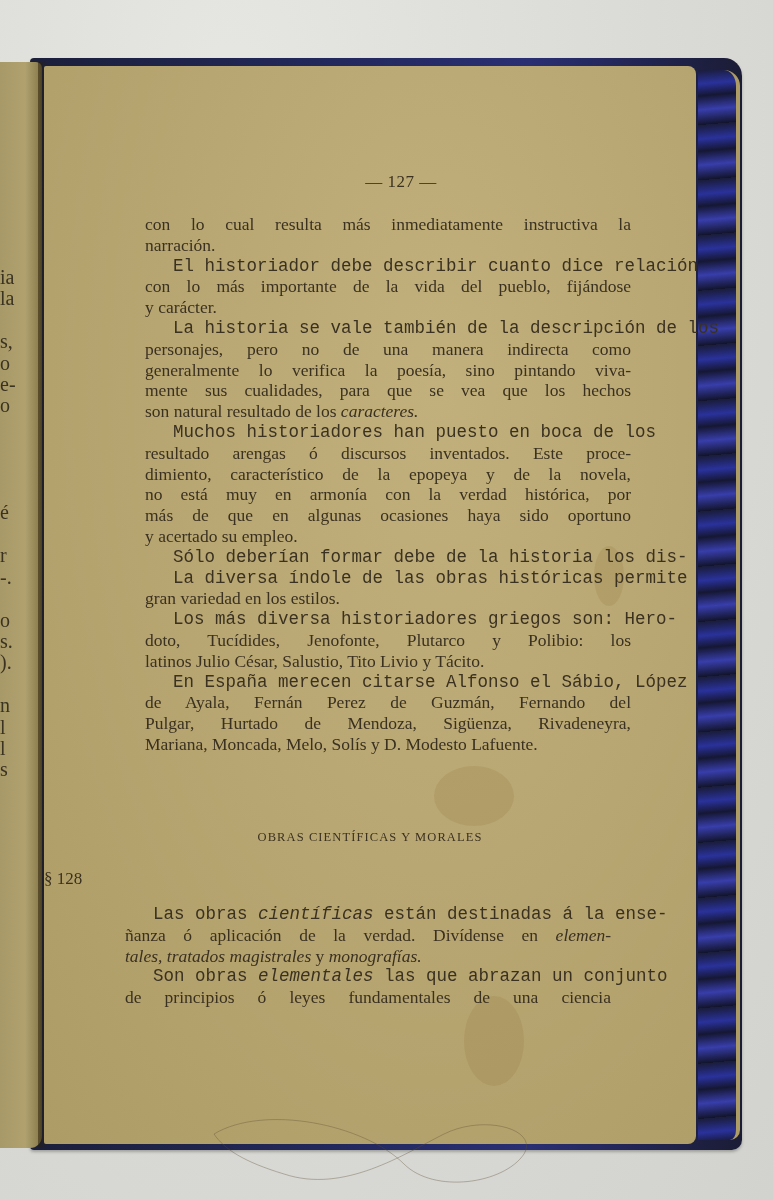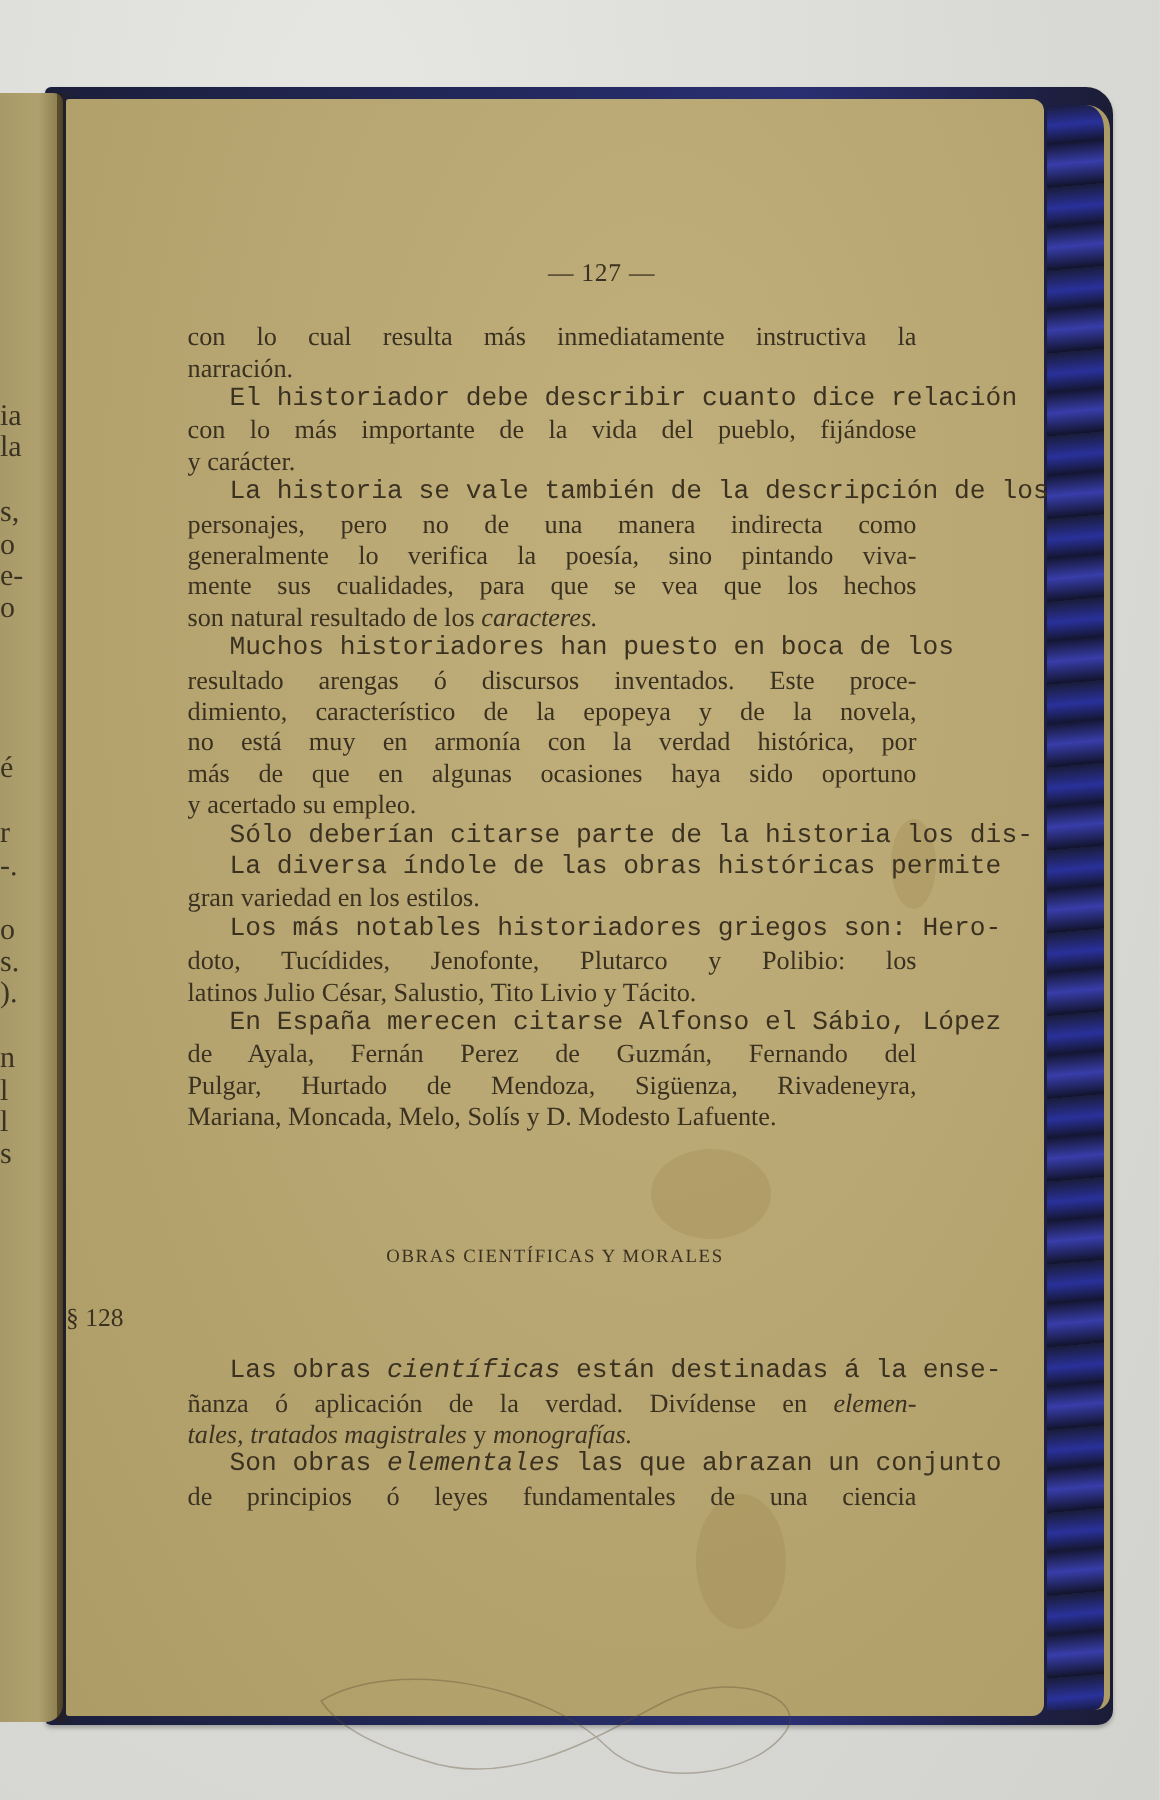--- a/index.html
+++ b/index.html
@@ -161,41 +161,41 @@
 </div>
 <div class="spine-shadow"></div>
 
 <div class="page">
   <div class="page-stain" style="left:390px;top:700px;width:80px;height:60px;"></div>
   <div class="page-stain" style="left:420px;top:930px;width:60px;height:90px;"></div>
   <div class="page-stain" style="left:550px;top:480px;width:30px;height:60px;"></div>
 
   <div class="folio">— 127 —</div>
 
-  <div class="text-block" id="body-text" style="top:148px;">
+  <div class="text-block" id="body-text" style="top:148px;margin-left:20px;">
       <span class="line">con lo cual resulta más inmediatamente instructiva la</span>
       <span class="line last">narración.</span>
       <span class="line indent">El historiador debe describir cuanto dice relación</span>
       <span class="line">con lo más importante de la vida del pueblo, fijándose</span>
       <span class="line last">y carácter.</span>
       <span class="line indent">La historia se vale también de la descripción de los</span>
       <span class="line">personajes, pero no de una manera indirecta como</span>
       <span class="line">generalmente lo verifica la poesía, sino pintando viva-</span>
       <span class="line">mente sus cualidades, para que se vea que los hechos</span>
       <span class="line last">son natural resultado de los<em> caracteres.</em></span>
       <span class="line indent">Muchos historiadores han puesto en boca de los</span>
       <span class="line">resultado arengas ó discursos inventados. Este proce-</span>
       <span class="line">dimiento, característico de la epopeya y de la novela,</span>
       <span class="line">no está muy en armonía con la verdad histórica, por</span>
       <span class="line">más de que en algunas ocasiones haya sido oportuno</span>
       <span class="line last">y acertado su empleo.</span>
-      <span class="line indent">Sólo deberían citarse parte de la historia los dis-</span>
+      <span class="line indent">Sólo deberían formar debe de la historia los dis-</span>
       <span class="line indent">La diversa índole de las obras históricas permite</span>
       <span class="line last">gran variedad en los estilos.</span>
-      <span class="line indent">Los más notables historiadores griegos son: Hero-</span>
+      <span class="line indent">Los más diversa historiadores griegos son: Hero-</span>
       <span class="line">doto, Tucídides, Jenofonte, Plutarco y Polibio: los</span>
       <span class="line last">latinos Julio César, Salustio, Tito Livio y Tácito.</span>
       <span class="line indent">En España merecen citarse Alfonso el Sábio, López</span>
       <span class="line">de Ayala, Fernán Perez de Guzmán, Fernando del</span>
       <span class="line">Pulgar, Hurtado de Mendoza, Sigüenza, Rivadeneyra,</span>
       <span class="line last">Mariana, Moncada, Melo, Solís y D. Modesto Lafuente.</span>
     </div>
 
   <div class="section-heading">OBRAS CIENTÍFICAS Y MORALES</div>
   <div class="section-number">§ 128</div>

